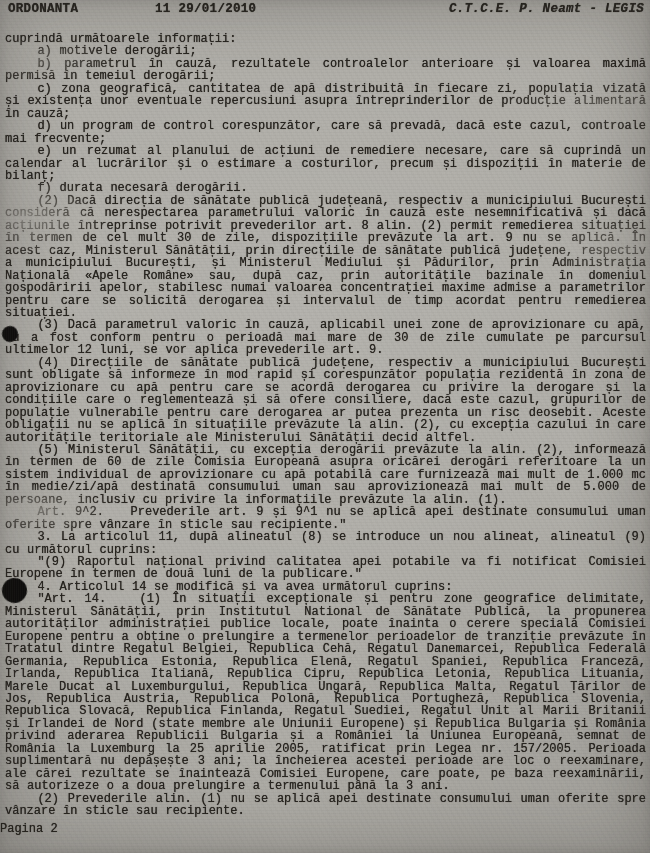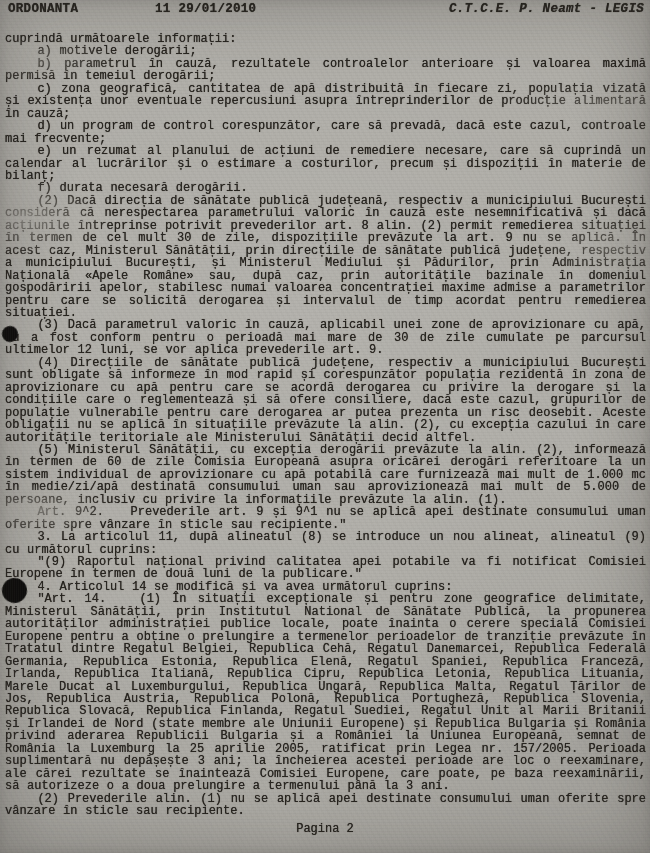--- a/index.html
+++ b/index.html
@@ -48,21 +48,21 @@
     font-size: 12px; line-height: 12.45px;
     text-align: justify;
     text-shadow: 0 0 0.7px rgba(28,25,20,0.85);
     word-spacing: 0.5px;
     filter: blur(0.22px);
   }
   p.para { margin: 0; padding: 0; }
   p.para.indent { text-indent: 4.5ch; }
   .footer {
     position: absolute; top: 822px; left: 0; width: 100%;
-    text-align: center; font-size: 12px;
+    text-align: left; font-size: 12px;
     text-shadow: 0 0 0.7px rgba(28,25,20,0.85);
     filter: blur(0.22px);
   }
   .blot { position: absolute; background: #0c0b0a; border-radius: 50%; filter: blur(0.5px); }
   .blot-1 { left: 2px;  top: 326px; width: 16px; height: 16px; transform: rotate(-18deg); }
   .blot-2 { left: 2px;  top: 578px; width: 25px; height: 25px; transform: rotate(-10deg); }
 </style>
 </head>
 <body>
 

